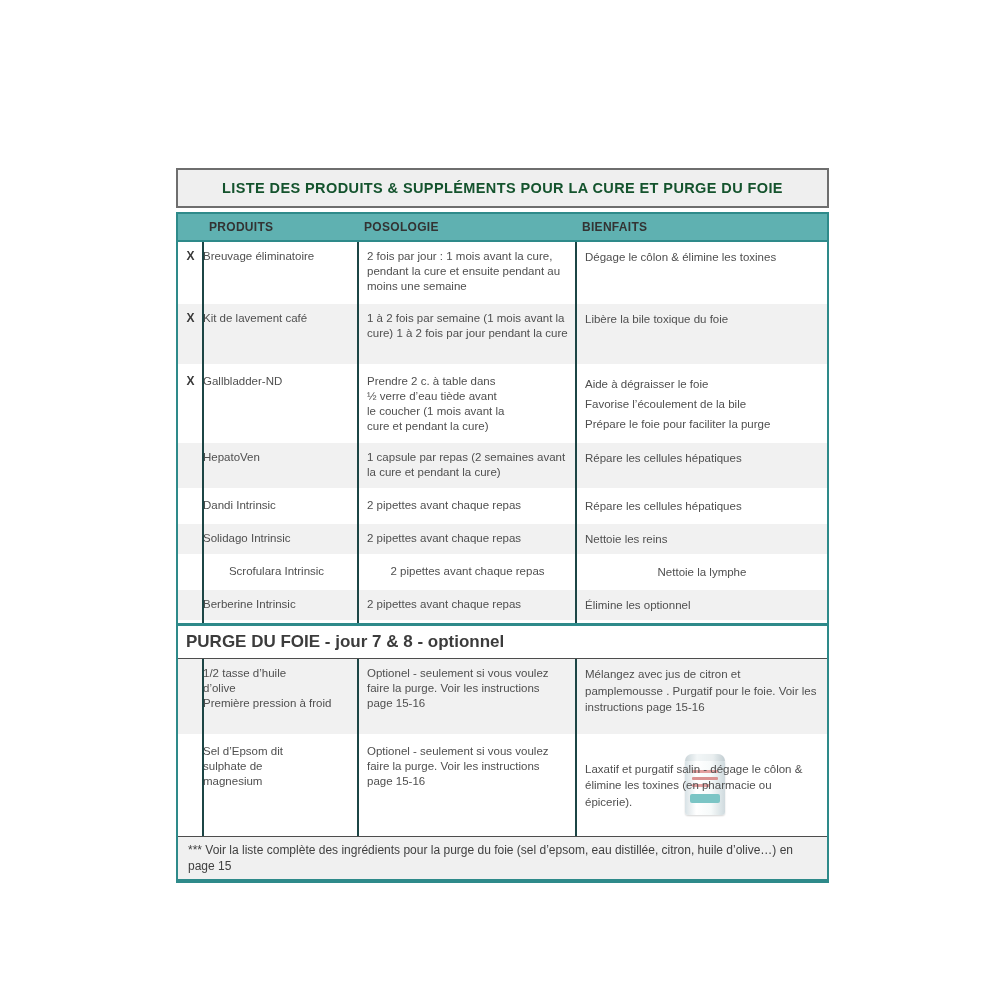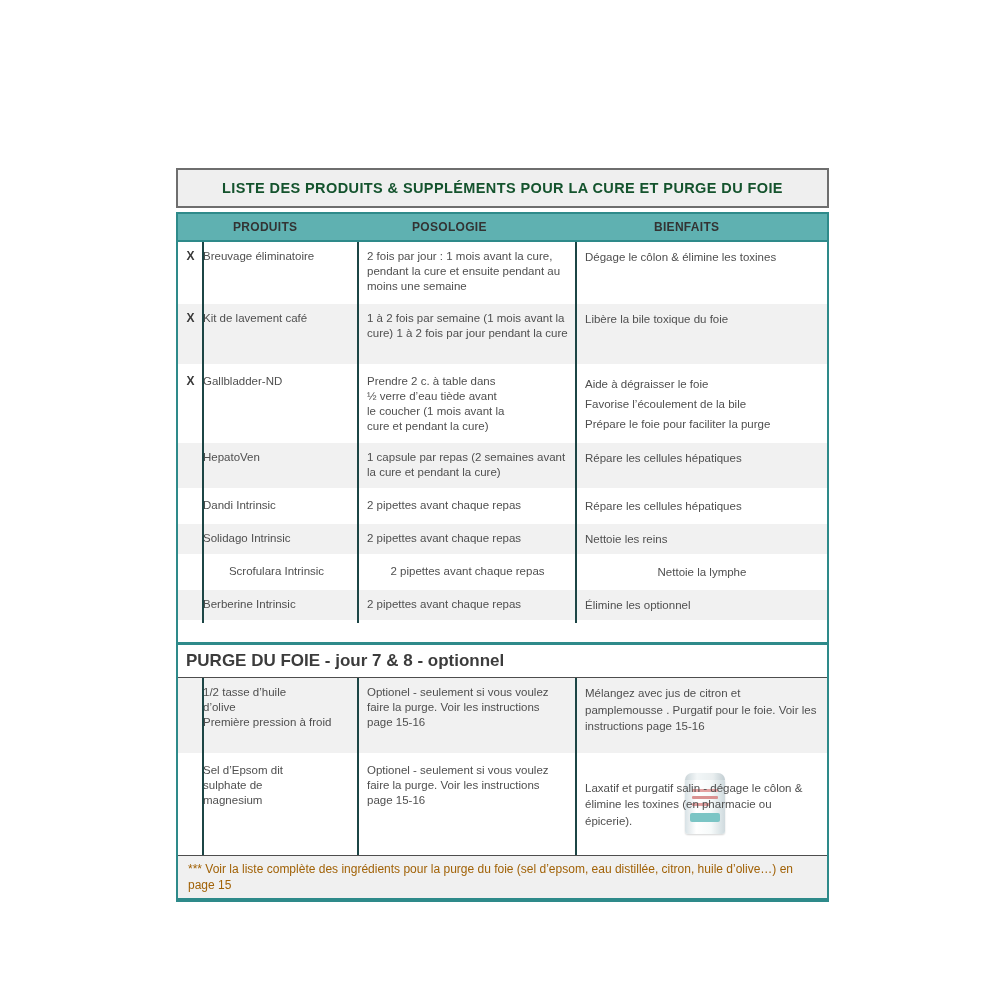--- a/index.html
+++ b/index.html
@@ -32,21 +32,20 @@
   
   .thead{
     box-sizing:border-box;
     background:#5fb1b1;
     border-top:2px solid #2e8a8a;
     border-bottom:2px solid #2e8a8a;
     height:30px;
     display:grid;
     grid-template-columns:25px 155px 218px 1fr;
     align-items:center;
-    gap:24px;
   }
   .hcell{
     font-size:12px;font-weight:bold;color:#333333;
     padding-left:6px;letter-spacing:.3px;
   }
   
   .tbody{position:relative;background:#ffffff;}
   .vline{
     position:absolute;top:0;bottom:0;width:2px;
     background:#1c4545;z-index:2;
@@ -74,29 +73,29 @@
   .bcell.spaced{line-height:1.75;}
   
   .purge-head{
     box-sizing:border-box;
     background:#ffffff;
     border-top:3px solid #2e8a8a;
     border-bottom:1px solid #4d4d4d;
     height:36px;
     display:flex;align-items:center;
     padding-left:8px;
-    font-size:17px;font-weight:bold;color:#3c3c3c;margin-top:19px;
+    font-size:17px;font-weight:bold;color:#3c3c3c;
   }
   
   .footnote{
     box-sizing:border-box;
     border-top:1px solid #4d4d4d;
     background:#f0f0f0;
     min-height:38px;
-    font-size:12px;color:#a16207;line-height:1.35;
+    font-size:12px;color:#404040;line-height:1.35;
     padding:5px 10px 4px 10px;
     white-space:pre-line;
   }
   
   .cell-text{position:relative;z-index:3;}
   .bottle{
     position:absolute;left:109px;top:17px;width:40px;height:61px;
     z-index:1;
     background:linear-gradient(to right,#d7e1e5,#ffffff 28%,#f6fafa 65%,#cdd9dd);
     border-radius:9px 9px 3px 3px;

